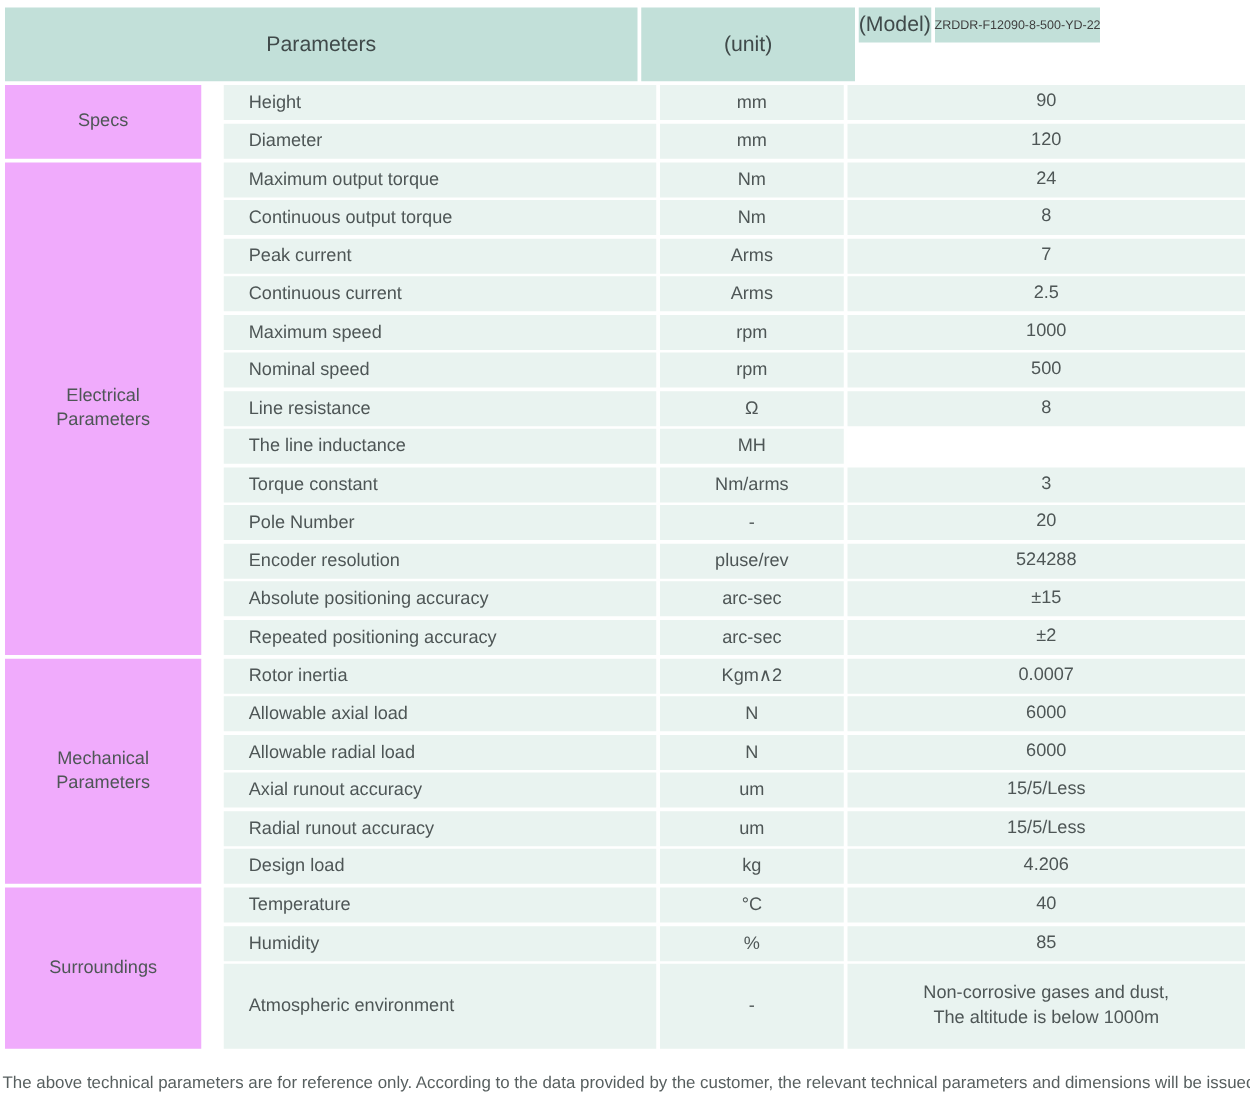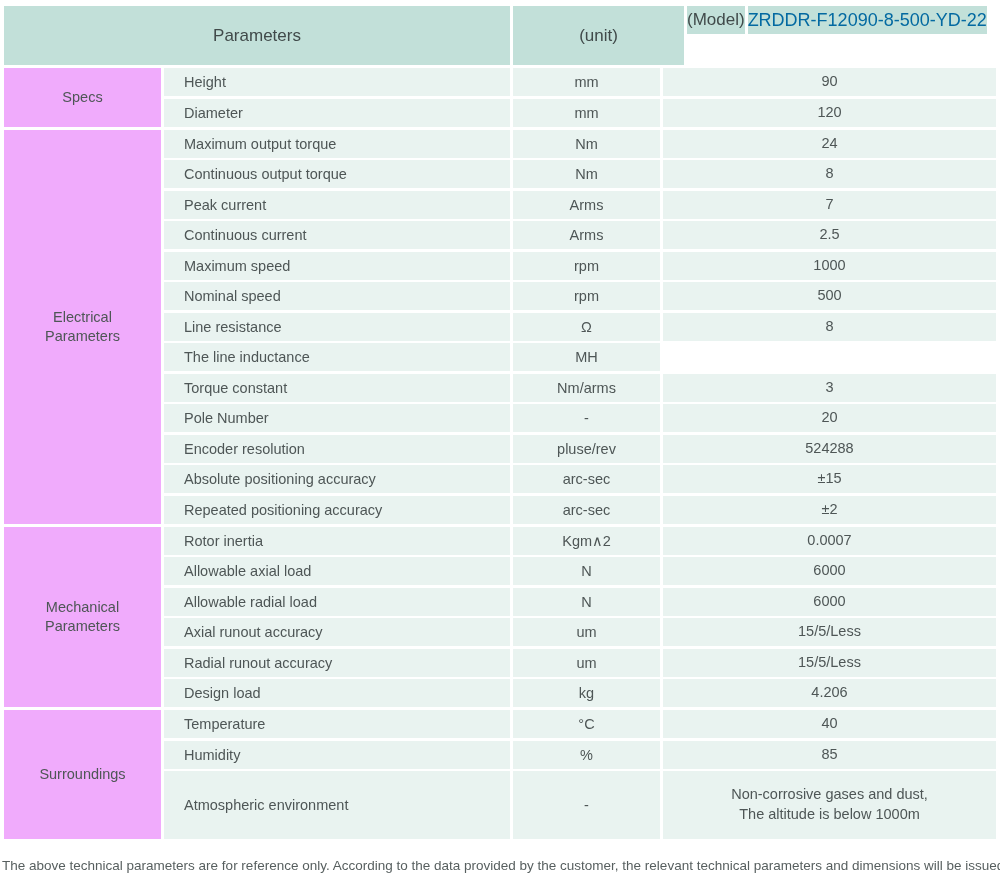--- a/index.html
+++ b/index.html
@@ -39,21 +39,21 @@
   }
   .hcell.params { width: 506px; }
   .hcell.unit   { width: 171px; }
   .model-col {
     width: 309px;
     display: flex;
     flex-direction: row;
     gap: 3px;
   }
   .model-col .model-label { height: 28px; font-size: 17px; }
-  .model-col .model-value { height: 28px; font-size: 18px; color: #0369a1; }
+  .model-col .model-value { height: 28px; font-size: 10px; color: #404040; }
   
   .section {
     display: flex;
     gap: 3px;
     margin-bottom: 3px;
   }
   .section:last-of-type { margin-bottom: 0; }
   .label-cell {
     width: 157px;
     background: #f0abfc;
@@ -80,20 +80,21 @@
   .cell {
     background: #e9f3f0;
     display: flex;
     align-items: center;
     font-size: 14.5px;
   }
   .cell.name {
     width: 346px;
     justify-content: flex-start;
     padding-left: 20px;
+    margin-left: 15px;
   }
   .cell.unit-cell {
     width: 147px;
     justify-content: center;
   }
   .cell.value {
     flex: 1;
     justify-content: center;
     text-align: center;
     white-space: pre-line;

